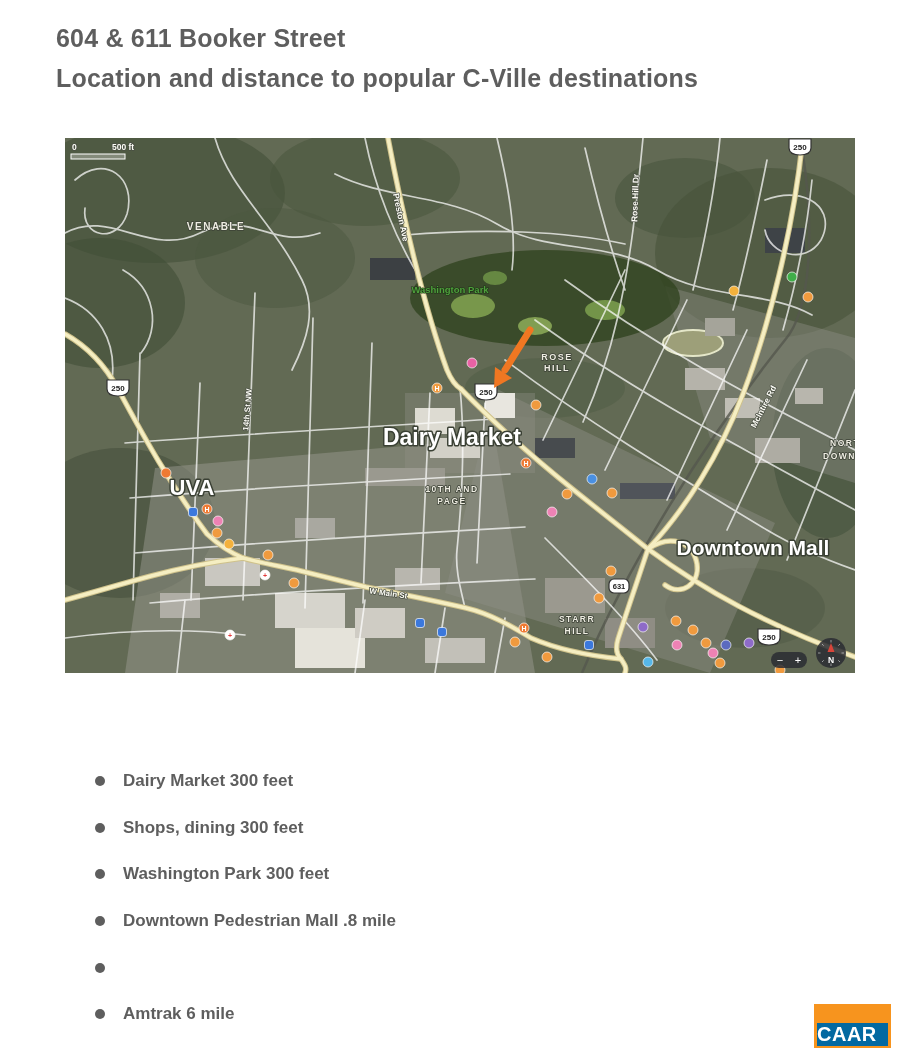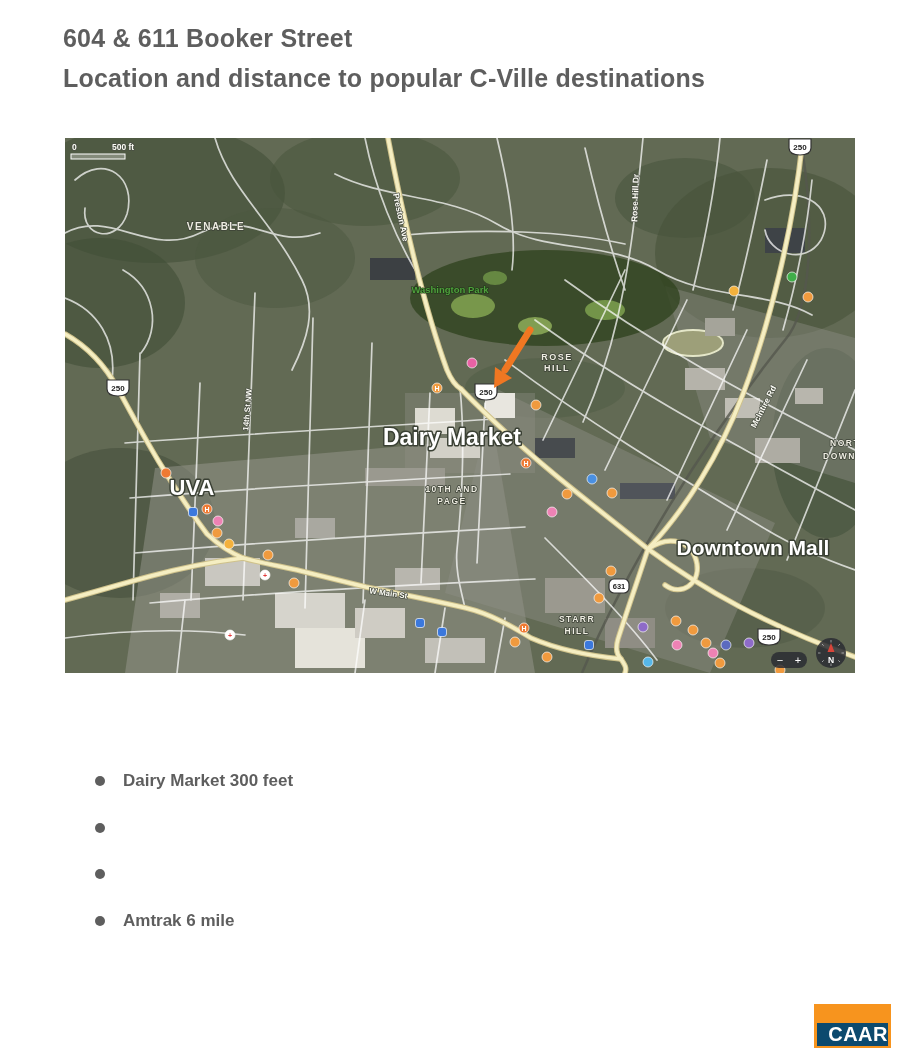--- a/index.html
+++ b/index.html
@@ -1,20 +1,20 @@
 <!DOCTYPE html>
 <html><head>
 <meta charset="utf-8">
 <style>
   * { margin:0; padding:0; box-sizing:border-box; }
   body {
     width:900px; height:1055px; position:relative; overflow:hidden;
     background:#ffffff; font-family:"Liberation Sans", sans-serif;
   }
-  .title-block { position:absolute; left:63px; top:18px; color:#5e5e5e; }
+  .title-block { position:absolute; left:56px; top:18px; color:#5e5e5e; }
   .title-block div { font-size:25px; font-weight:bold; line-height:40px; letter-spacing:0.2px; }
 
   .map-wrap { position:absolute; left:65px; top:138px; width:790px; height:535px; }
   svg text { font-family:"Liberation Sans", sans-serif; }
 
   .lbl-big   { font-weight:bold; fill:#ffffff; stroke:#3a4034; stroke-width:3px;
                paint-order:stroke; stroke-linejoin:round; }
   .lbl-hood  { font-weight:bold; fill:#eeede2; stroke:#3c4136; stroke-width:1.6px;
                paint-order:stroke; stroke-linejoin:round; letter-spacing:1.5px; }
   .lbl-street{ font-weight:600; fill:#fdfdf6; stroke:#4a4f44; stroke-width:1.5px;
@@ -24,22 +24,22 @@
   .shield-txt{ font-weight:bold; fill:#1c1c1c; text-anchor:middle; }
 
   .bullet-list { position:absolute; left:85px; top:766px; list-style:none; }
   .bullet-list li { position:relative; padding-left:38px; height:30px; line-height:30px;
                     margin-bottom:16.7px; font-size:17px; font-weight:bold; color:#5e5e5e; }
   .bullet-list li .dot { position:absolute; left:10px; top:10px; width:10px; height:10px;
                     border-radius:50%; background:#5e5e5e; }
 
   .caar-logo { position:absolute; left:814px; top:1004px; width:77px; height:44px;
                background:#f7941e; display:flex; flex-direction:column; }
-  .caar-blue { flex:1; margin:19px 3px 0 3px; background:#0c4a6e; display:flex;
-               align-items:center; justify-content:flex-end; }
+  .caar-blue { flex:1; margin:19px 3px 0 3px; background:#0369a1; display:flex;
+               align-items:center; justify-content:flex-start; }
   .caar-blue span { color:#ffffff; font-size:20px; font-weight:bold; letter-spacing:0.5px; }
   .caar-tag  { height:11px; line-height:11px; text-align:center; color:#ffffff;
                font-size:3.5px; font-weight:bold; letter-spacing:0.2px; }
 </style>
 </head>
 <body>
 
 <div class="title-block">
   <div>604 &amp; 611 Booker Street</div>
   <div>Location and distance to popular C-Ville destinations</div>
@@ -291,21 +291,23 @@
           <line x1="9" y1="9" x2="7.3" y2="7.3"></line>
     </g>
     <polygon points="0,-10 3.5,-1 -3.5,-1" fill="#d9453a"></polygon>
     <text y="10" font-size="8.5" fill="#ffffff" text-anchor="middle" font-weight="bold">N</text>
   </g>
 </svg>
 </div>
 
 <ul class="bullet-list">
   <li><span class="dot"></span><span>Dairy Market 300 feet</span></li>
-  <li><span class="dot"></span></li>
+  <li><span class="dot"></span><span>Shops, dining 300 feet</span></li>
+  <li><span class="dot"></span><span>Washington Park 300 feet</span></li>
+  <li><span class="dot"></span><span>Downtown Pedestrian Mall .8 mile</span></li>
   <li><span class="dot"></span></li>
   <li><span class="dot"></span><span>Amtrak 6 mile</span></li>
 </ul>
 
 <div class="caar-logo">
   <div class="caar-blue">
     <span>CAAR</span>
   </div>
   <div class="caar-tag">CHARLOTTESVILLE AREA ASSOCIATION of REALTORS®</div>
 </div>

